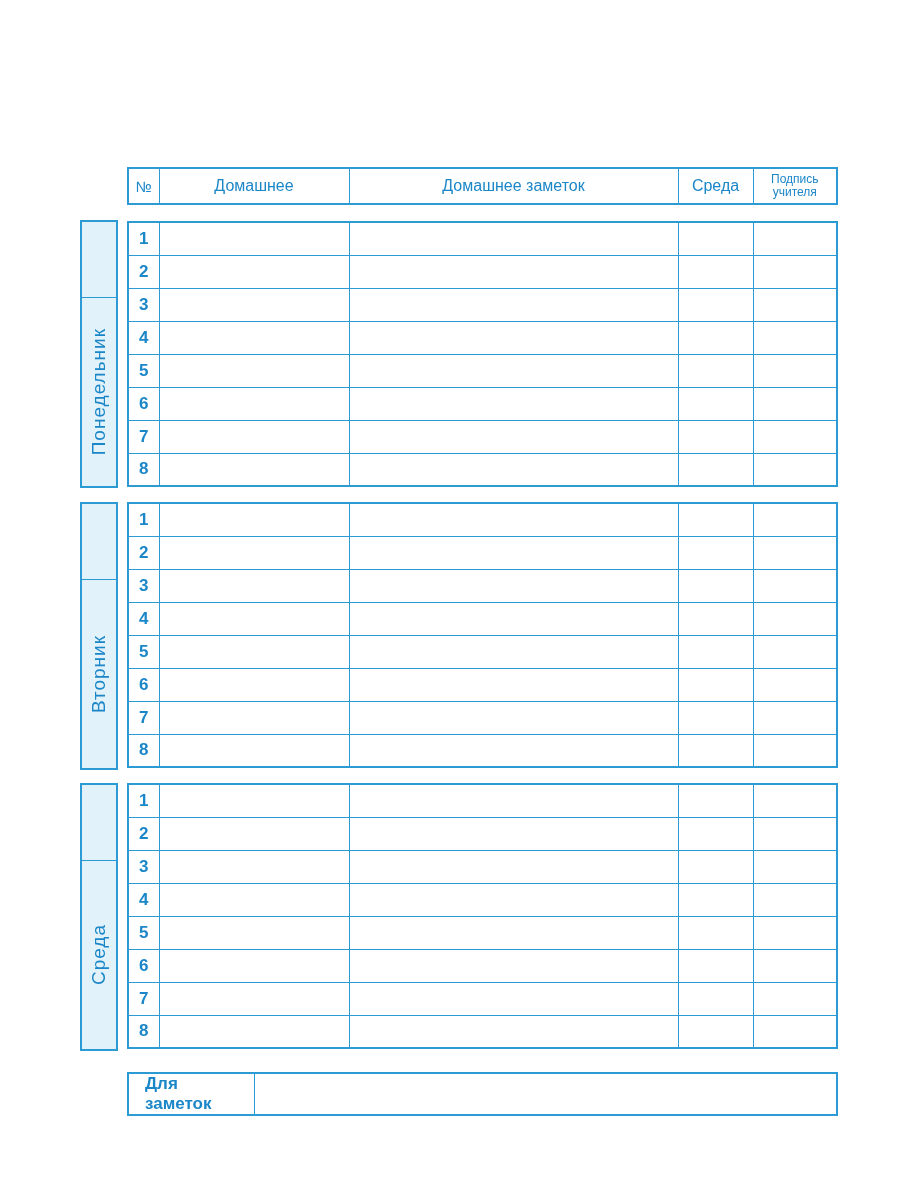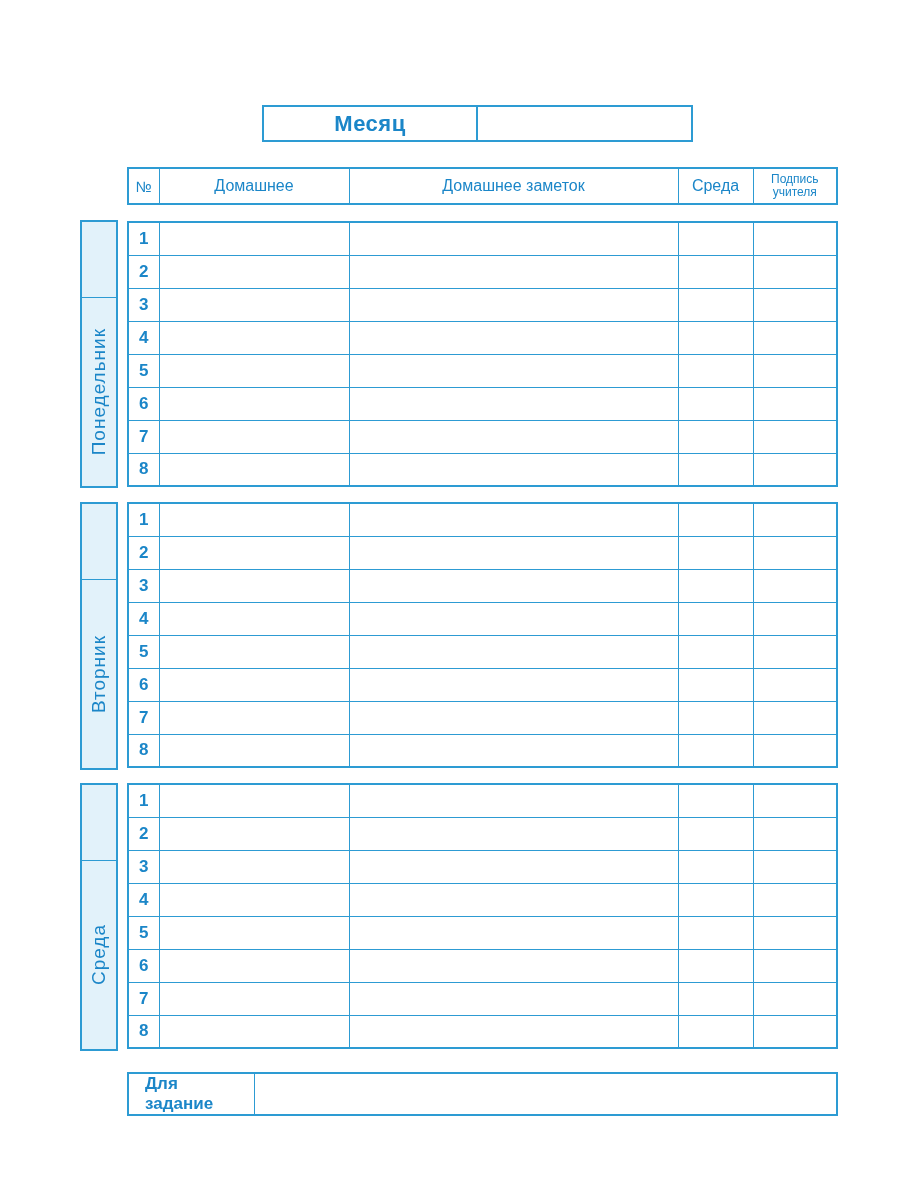--- a/index.html
+++ b/index.html
@@ -89,24 +89,20 @@
   table.notes td.nlabel {
     font-weight: bold; font-size: 17px;
     padding-left: 16px; word-spacing: 5px;
   }
 </style>
 </head>
 <body>
 
 <div class="page">
 
-  <div class="month-box">
-    <div class="month-label">Месяц</div>
-    <div class="month-value"></div>
-  </div>
 
   <table class="tbl hdr">
     <colgroup>
         <col style="width:31px">
         <col style="width:190px">
         <col style="width:329px">
         <col style="width:75px">
         <col style="width:84px">
       </colgroup>
     <tbody>
@@ -345,19 +341,19 @@
   </tbody>
     </table>
 
   <table class="tbl notes">
     <colgroup>
         <col style="width:126px">
         <col style="width:583px">
       </colgroup>
     <tbody>
         <tr>
-      <td class="nlabel">Для задание</td>
+      <td class="nlabel">Для заметок</td>
       <td></td>
     </tr>
   </tbody>
     </table>
 
 </div>
 
 </body></html>

